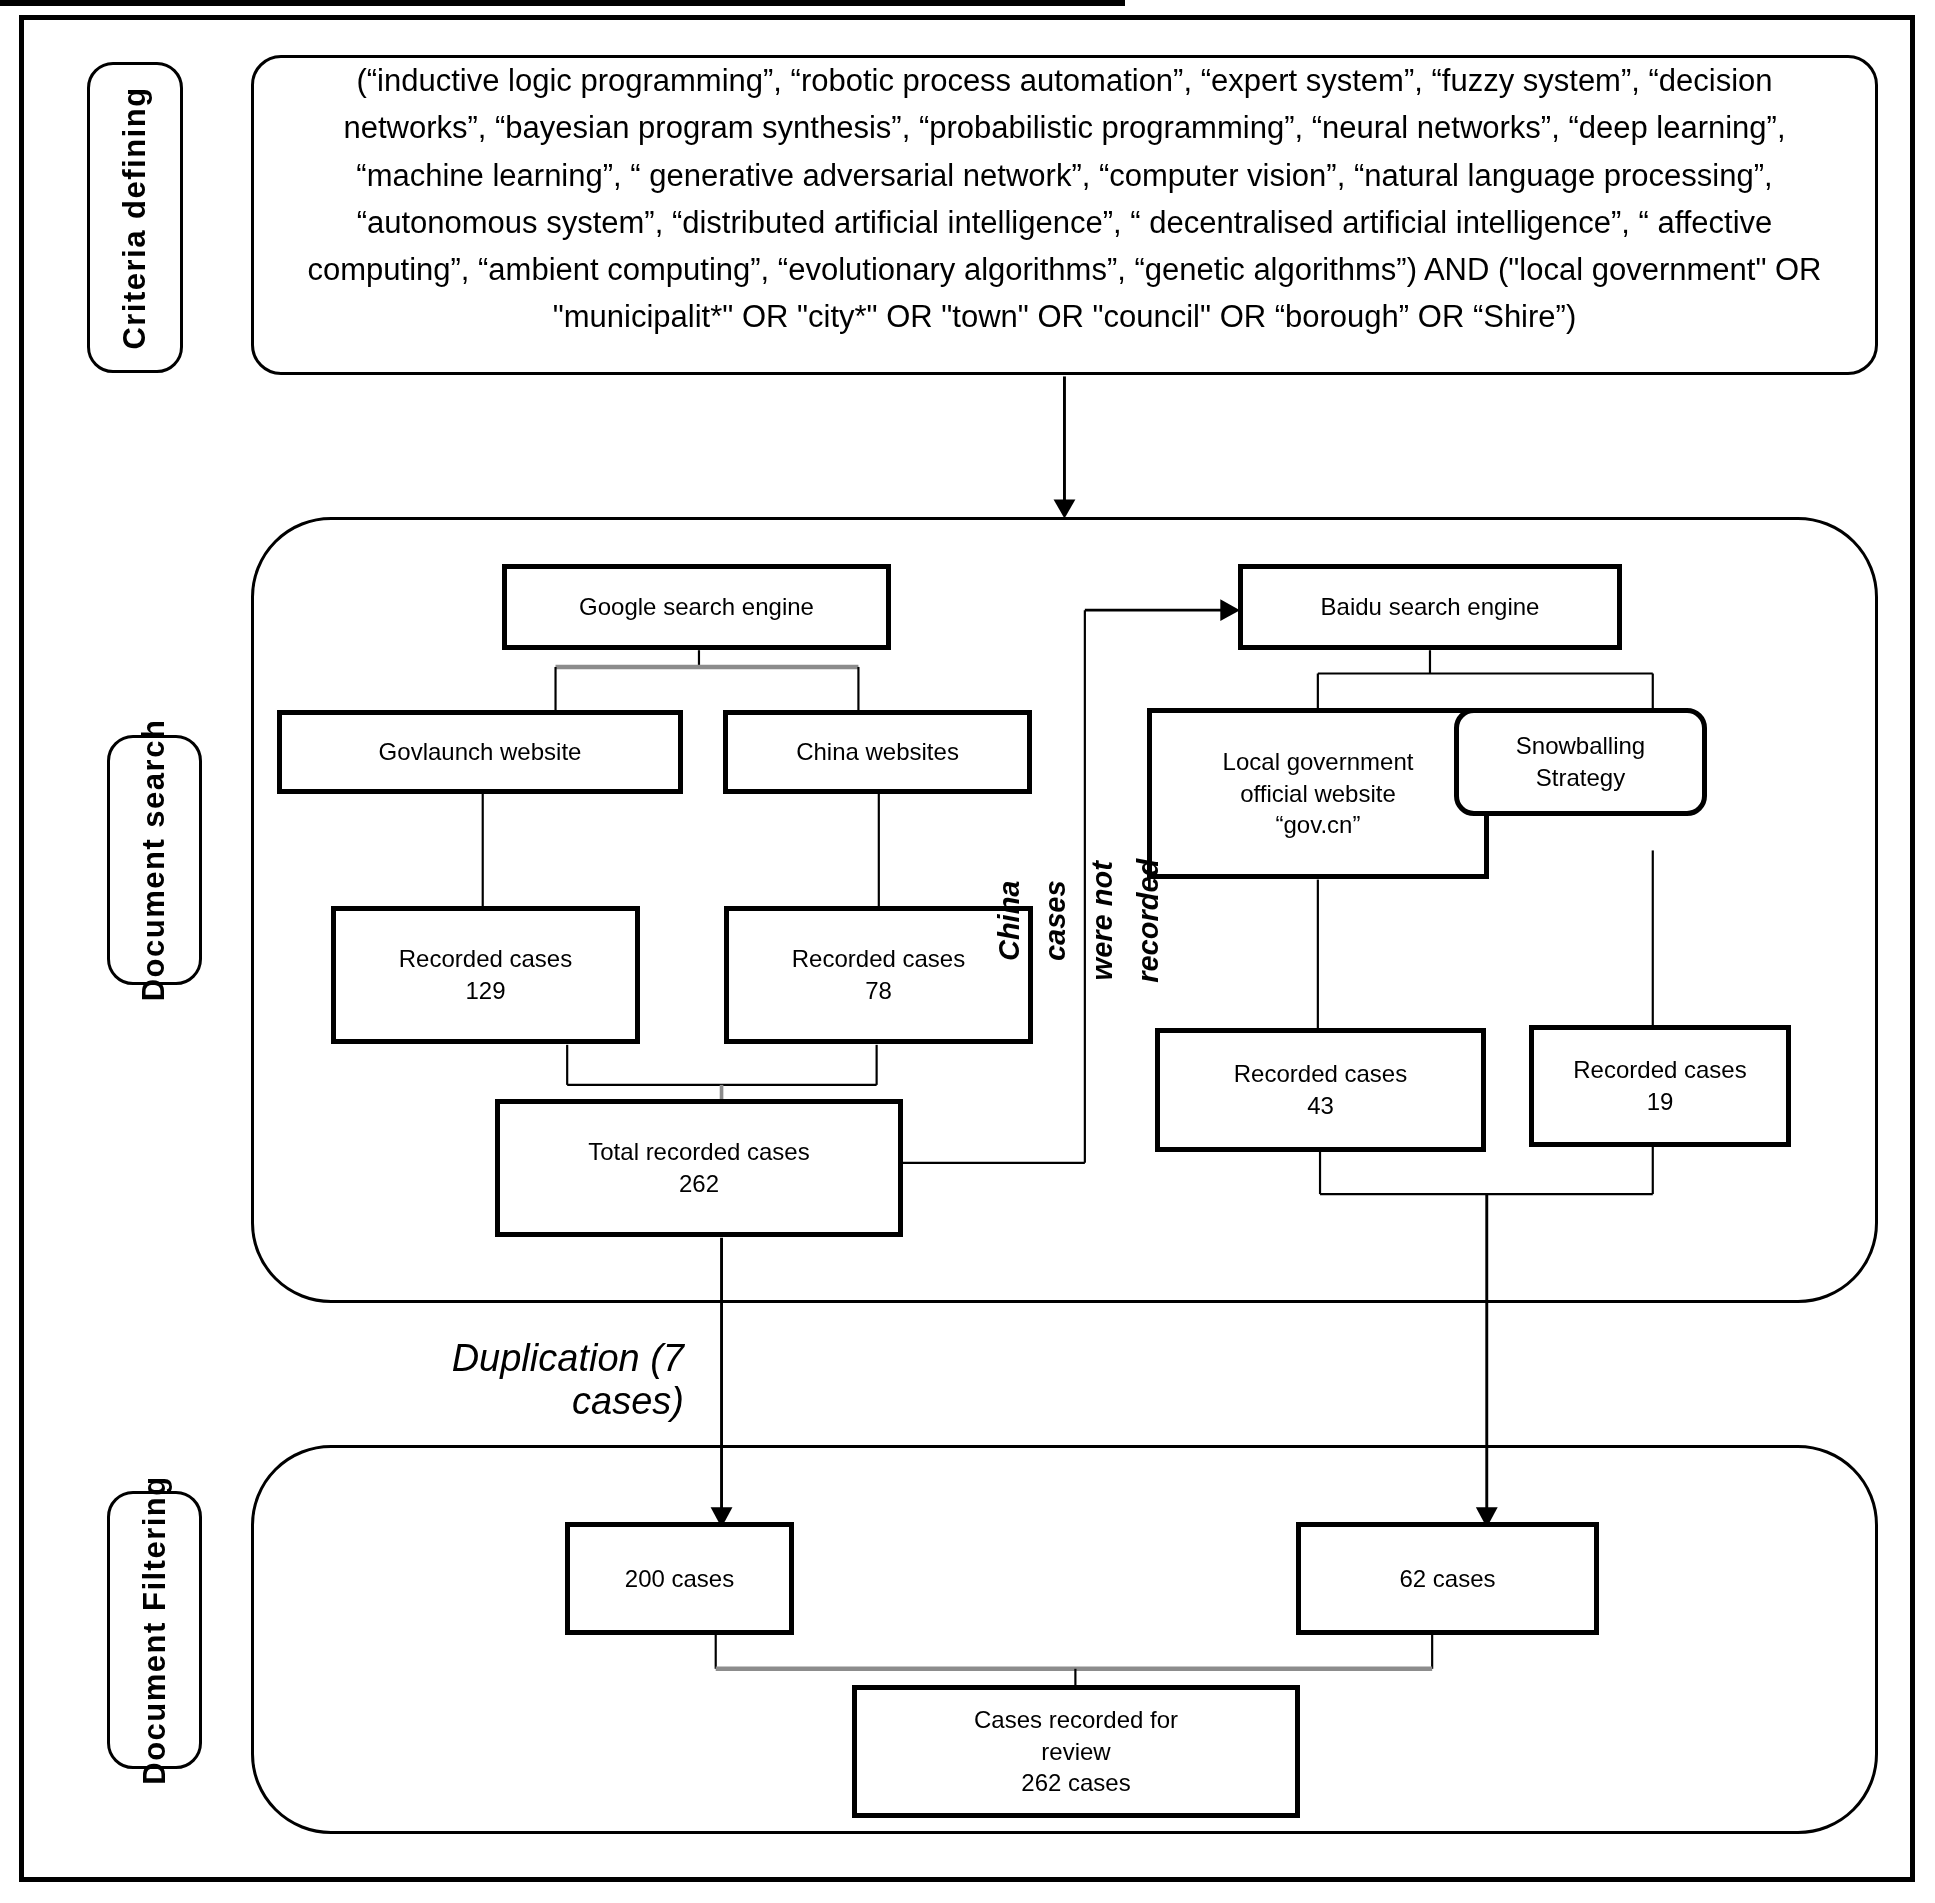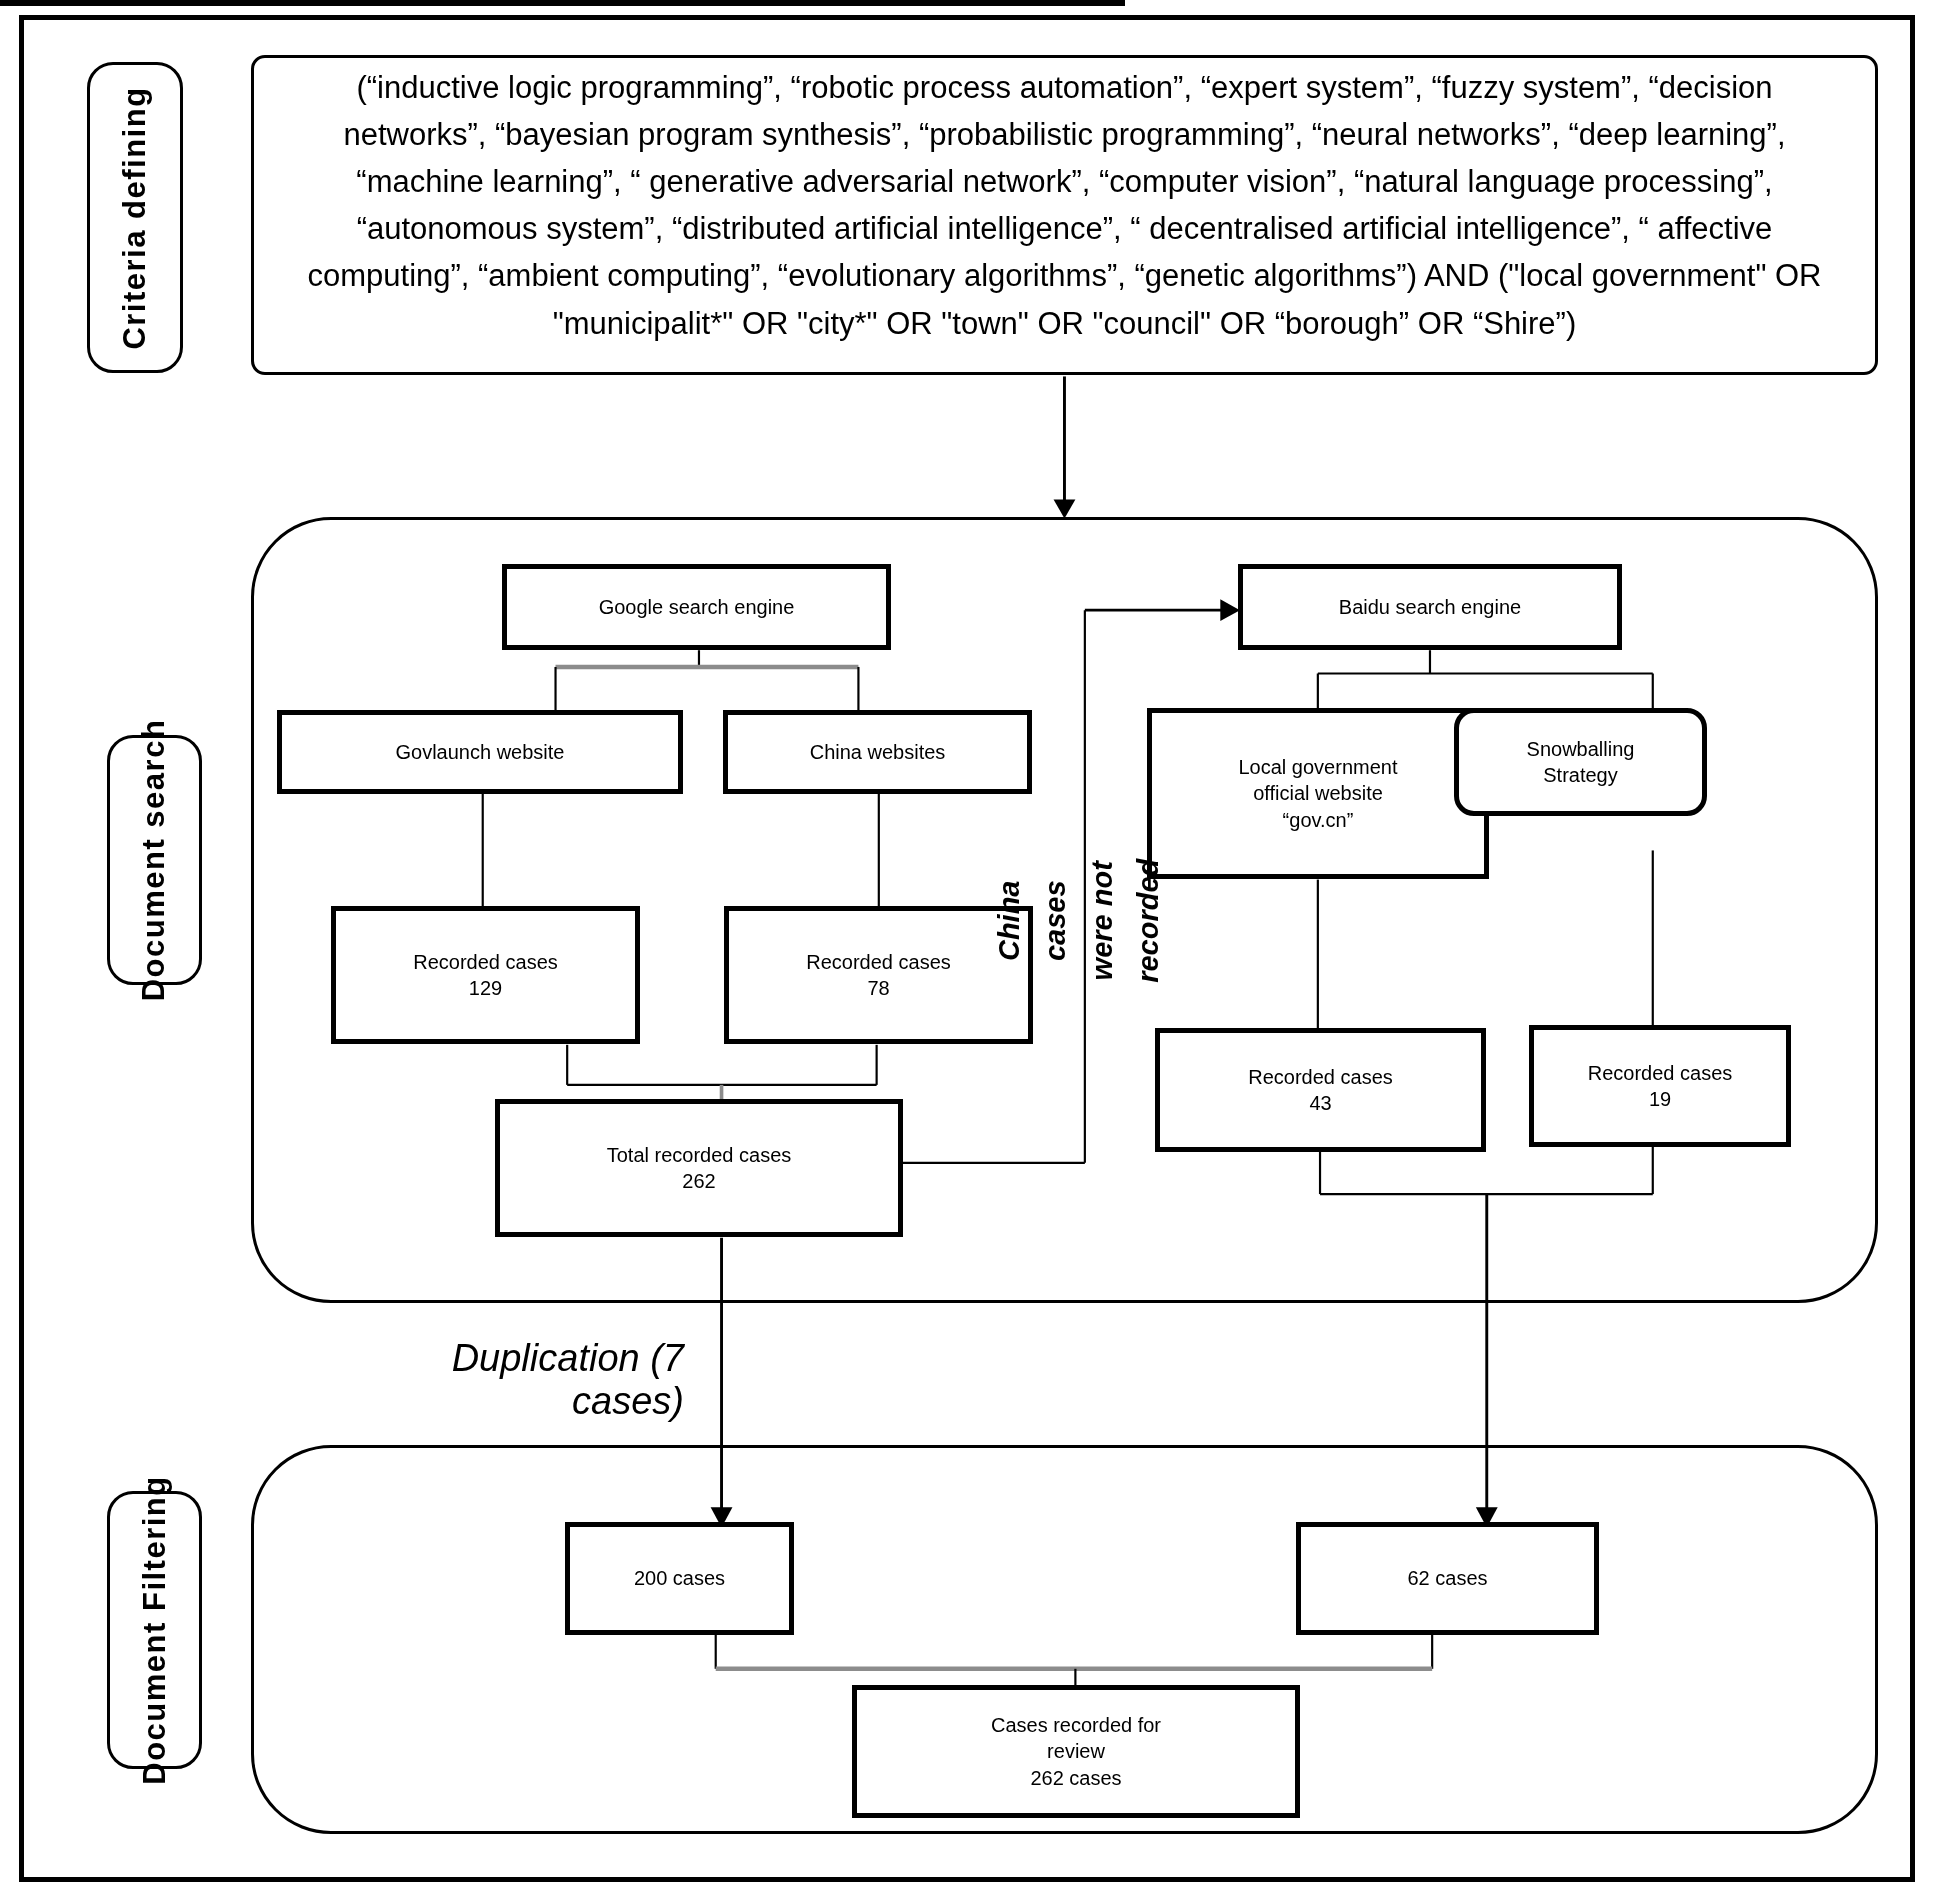--- a/index.html
+++ b/index.html
@@ -10,25 +10,25 @@
   #stage *{box-sizing:border-box;}
   .abs{position:absolute;}
   .frame{border:5.1px solid #000;background:transparent;}
   .section{border:3.6px solid #000;border-radius:80px;background:#fff;z-index:1;}
   .sidebox{border:3.6px solid #000;border-radius:26px;background:#fff;z-index:3;
     display:flex;align-items:center;justify-content:center;}
   .sidebox > span{transform:rotate(-90deg);white-space:nowrap;
     font-weight:bold;font-size:31px;letter-spacing:1.5px;}
   .node{border:5.1px solid #000;background:#fff;z-index:3;
     display:flex;align-items:center;justify-content:center;text-align:center;
-    font-size:20px;line-height:1.32;white-space:pre-line;padding:4.4px 7.3px;}
+    font-size:24px;line-height:1.32;white-space:pre-line;padding:4.4px 7.3px;}
   .bigtext{
-    border:3.6px solid #000;border-radius:14px;background:#fff;z-index:3;
-    display:flex;align-items:flex-start;justify-content:center;text-align:center;
-    font-size:31px;line-height:1.52;padding:6px 52px;
+    border:3.6px solid #000;border-radius:30px;background:#fff;z-index:3;
+    display:flex;align-items:flex-end;justify-content:center;text-align:center;
+    font-size:31px;line-height:1.52;padding:32px 52px;
   }
   .annot-italic{font-style:italic;font-size:38px;z-index:3;
     display:flex;align-items:center;justify-content:center;text-align:right;}
   .vnote{z-index:3;display:flex;align-items:center;justify-content:center;}
   .vnote > span{transform:rotate(-90deg);white-space:pre-line;text-align:center;
     font-style:italic;font-weight:bold;font-size:29px;line-height:1.6;}
   svg.wires{position:absolute;left:0;top:0;z-index:2;pointer-events:none;}
   .topline{background:#000;z-index:0;}
 </style>
 </head>

